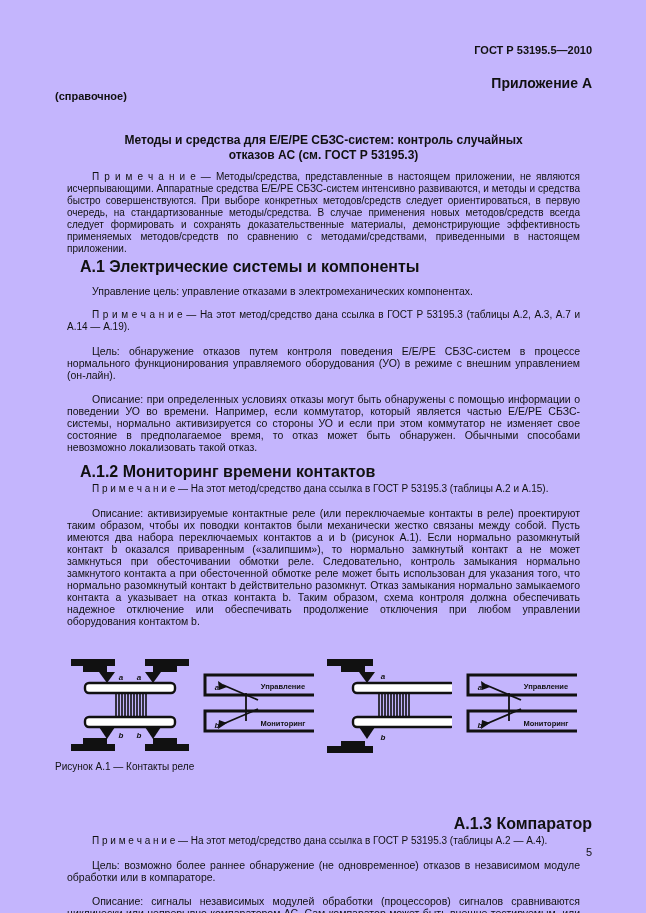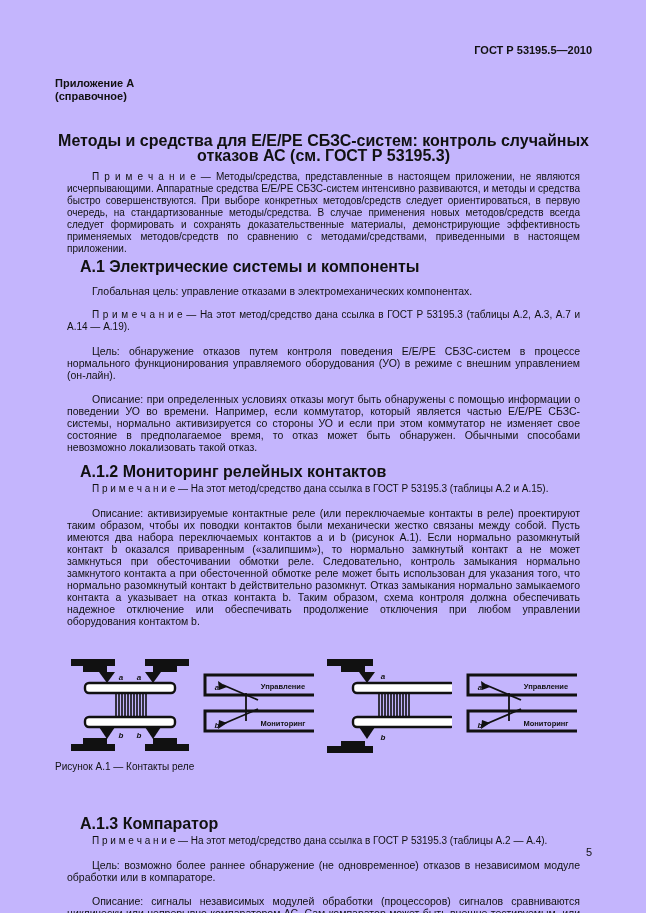--- a/index.html
+++ b/index.html
@@ -7,40 +7,40 @@
     position:relative;
     width:646px; height:913px;
     background:#c4b5fd;
     font-family:"Liberation Sans", sans-serif;
     color:#111;
     box-sizing:border-box;
     padding:44px 54px 0 55px;
     overflow:hidden;
   }
   .doc-ref { text-align:right; font-weight:700; font-size:11px; line-height:13px; }
-  .appendix-label { text-align:left; font-weight:700; font-size:11px; line-height:13px; margin-top:20px; }
+  .appendix-label { text-align:right; font-weight:700; font-size:14px; line-height:13px; margin-top:20px; }
   .appendix-sub   { font-weight:700; font-size:11px; line-height:13px; }
-  .title { text-align:center; font-weight:700; font-size:16px; line-height:15px; margin-top:30px; }
+  .title { text-align:center; font-weight:700; font-size:12px; line-height:15px; margin-top:30px; }
   p { margin:12px; }
   .body-p {
     font-size:10.5px; line-height:12px;
     text-align:justify; text-indent:25px;
   }
   .note-p {
     font-size:10px; line-height:12px;
     text-align:justify; text-indent:25px;
     margin-top:5px; margin-bottom:4px;
   }
   .intro-note { margin-top:8px; margin-bottom:0; }
   .sec-h {
     font-weight:700; font-size:16px; line-height:13px;
     padding-left:25px; margin-top:3px;
   }
   .sec-h-a1 { margin-top:5px; }
-  .sec-h-a13 { margin-top:44px; }
+  .sec-h-a13 { margin-top:44px;text-align:right; }
   .figure-row {
     margin-top:30px;
     display:flex; flex-direction:row; justify-content:center; align-items:center;
     gap:13px; height:96px;
   }
   .fig svg { display:block; }
   .fig text {
     font-family:"Liberation Sans", sans-serif;
     fill:#111;
   }
@@ -65,27 +65,27 @@
   <div class="appendix-sub">(справочное)</div>
 
   <div class="title">
     <span>Методы и средства для Е/Е/РЕ СБЗС-систем: контроль случайных</span><br>
     <span>отказов АС (см. ГОСТ Р 53195.3)</span>
   </div>
 
   <p class="note-p intro-note">П р и м е ч а н и е — Методы/средства, представленные в настоящем приложении, не являются исчерпывающими. Аппаратные средства Е/Е/РЕ СБЗС-систем интенсивно развиваются, и методы и средства быстро совершенствуются. При выборе конкретных методов/средств следует ориентироваться, в первую очередь, на стандартизованные методы/средства. В случае применения новых методов/средств всегда следует формировать и сохранять доказательственные материалы, демонстрирующие эффективность применяемых методов/средств по сравнению с методами/средствами, приведенными в настоящем приложении.</p>
 
   <div class="sec-h sec-h-a1">А.1 Электрические системы и компоненты</div>
-  <p class="body-p">Глобальная цель: управление отказами в электромеханических компонентах.</p>
+  <p class="body-p">Управление цель: управление отказами в электромеханических компонентах.</p>
 
   <p class="note-p">П р и м е ч а н и е — На этот метод/средство дана ссылка в ГОСТ Р 53195.3 (таблицы А.2, А.3, А.7 и А.14 — А.19).</p>
   <p class="body-p">Цель: обнаружение отказов путем контроля поведения Е/Е/РЕ СБЗС-систем в процессе нормального функционирования управляемого оборудования (УО) в режиме с внешним управлением (он-лайн).</p>
   <p class="body-p">Описание: при определенных условиях отказы могут быть обнаружены с помощью информации о поведении УО во времени. Например, если коммутатор, который является частью Е/Е/РЕ СБЗС-системы, нормально активизируется со стороны УО и если при этом коммутатор не изменяет свое состояние в предполагаемое время, то отказ может быть обнаружен. Обычными способами невозможно локализовать такой отказ.</p>
 
-  <div class="sec-h">А.1.2 Мониторинг релейных контактов</div>
+  <div class="sec-h">А.1.2 Мониторинг времени контактов</div>
   <p class="note-p">П р и м е ч а н и е — На этот метод/средство дана ссылка в ГОСТ Р 53195.3 (таблицы А.2 и А.15).</p>
   <p class="body-p">Описание: активизируемые контактные реле (или переключаемые контакты в реле) проектируют таким образом, чтобы их поводки контактов были механически жестко связаны между собой. Пусть имеются два набора переключаемых контактов a и b (рисунок А.1). Если нормально разомкнутый контакт b оказался приваренным («залипшим»), то нормально замкнутый контакт a не может замкнуться при обесточивании обмотки реле. Следовательно, контроль замыкания нормально замкнутого контакта a при обесточенной обмотке реле может быть использован для указания того, что нормально разомкнутый контакт b действительно разомкнут. Отказ замыкания нормально замыкаемого контакта a указывает на отказ контакта b. Таким образом, схема контроля должна обеспечивать надежное отключение или обеспечивать продолжение отключения при любом управлении оборудования контактом b.</p>
 
   <div class="figure-row">
 
     <div class="fig">
       <svg width="118" height="96" viewBox="0 0 118 96">
 
         <rect x="0" y="2" width="44" height="7" fill="#111"></rect>
         <rect x="12" y="9" width="24" height="6" fill="#111"></rect>

